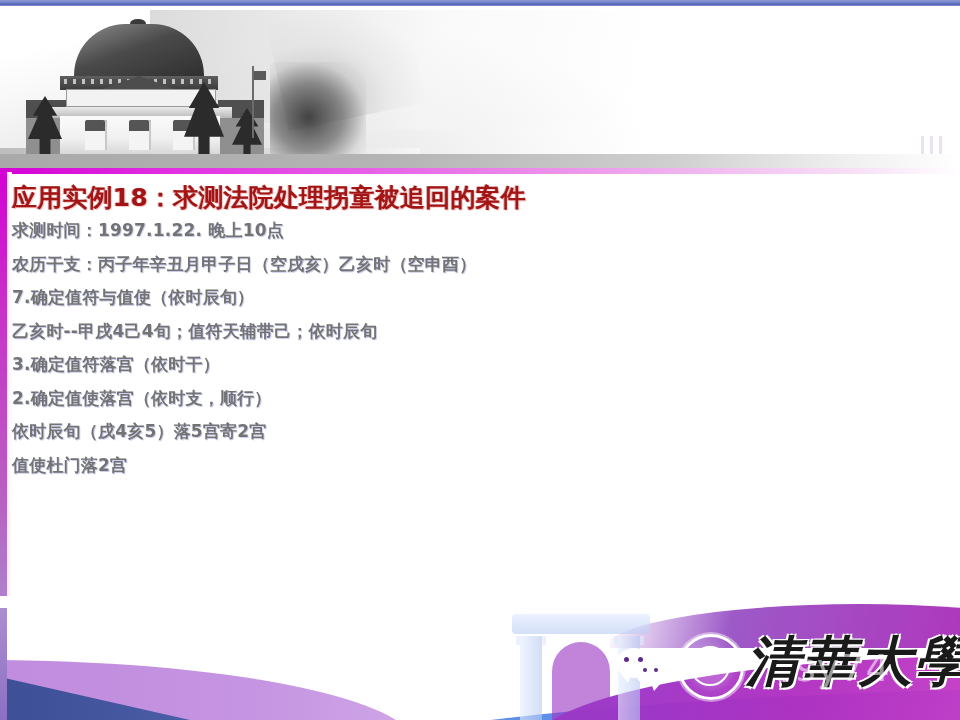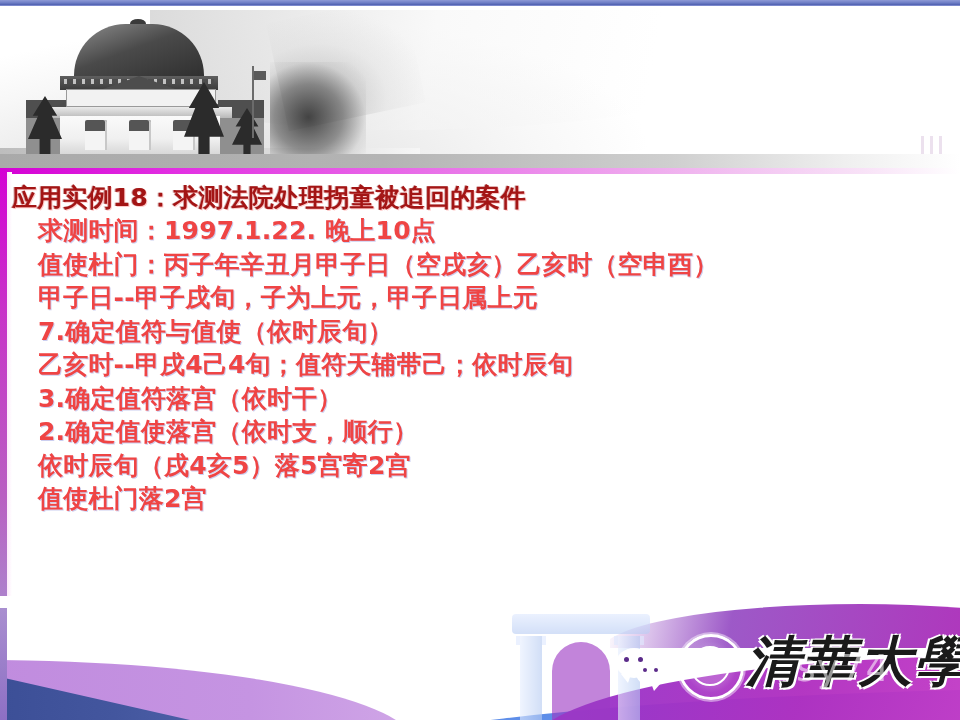--- a/index.html
+++ b/index.html
@@ -233,25 +233,24 @@
     font-weight: bold;
     letter-spacing: .2px;
   }
   .line.title {
     color: #a31515;
     font-size: 25px;
     line-height: 32px;
     text-shadow: 1px 1px 0 rgba(255,160,160,.55), -1px 0 0 rgba(120,0,0,.35);
   }
   .line.body {
-    color: #ef4444;
-    font-size: 25px;
+    color: #737373;
+    font-size: 17px;
     line-height: 33.5px;
     text-shadow: 1px 1px 0 rgba(170,175,230,.6);
-    margin-left: 26px;
   }
 
   
   .bottom {
     position: absolute;
     left: 0; top: 596px;
     width: 960px; height: 124px;
     overflow: hidden;
     background: #ffffff;
   }
@@ -453,22 +452,21 @@
       <i></i>
     </div>
   <div class="gray-strip"></div>
   <div class="magenta-rule"></div>
   <div class="left-edge"></div>
   <div class="left-edge-inner"></div>
 
   <div class="content">
     <div class="line title">应用实例18：求测法院处理拐童被追回的案件</div>
     <div class="line body">求测时间：1997.1.22. 晚上10点</div>
-    <div class="line body">值使杜门：丙子年辛丑月甲子日（空戌亥）乙亥时（空申酉）</div>
-    <div class="line body">甲子日--甲子戌旬，子为上元，甲子日属上元</div>
+    <div class="line body">农历干支：丙子年辛丑月甲子日（空戌亥）乙亥时（空申酉）</div>
     <div class="line body">7.确定值符与值使（依时辰旬）</div>
     <div class="line body">乙亥时--甲戌4己4旬；值符天辅带己；依时辰旬</div>
     <div class="line body">3.确定值符落宫（依时干）</div>
     <div class="line body">2.确定值使落宫（依时支，顺行）</div>
     <div class="line body">依时辰旬（戌4亥5）落5宫寄2宫</div>
     <div class="line body">值使杜门落2宫</div>
   </div>
 
   <div class="bottom">
     <div class="b-blue"></div>

